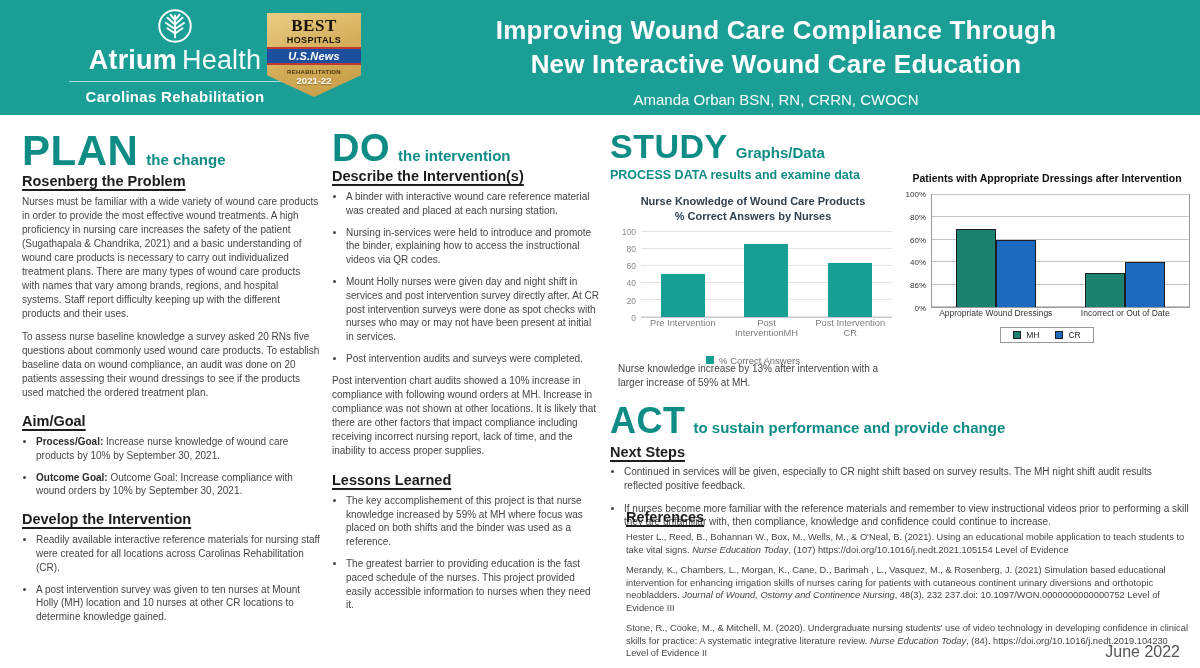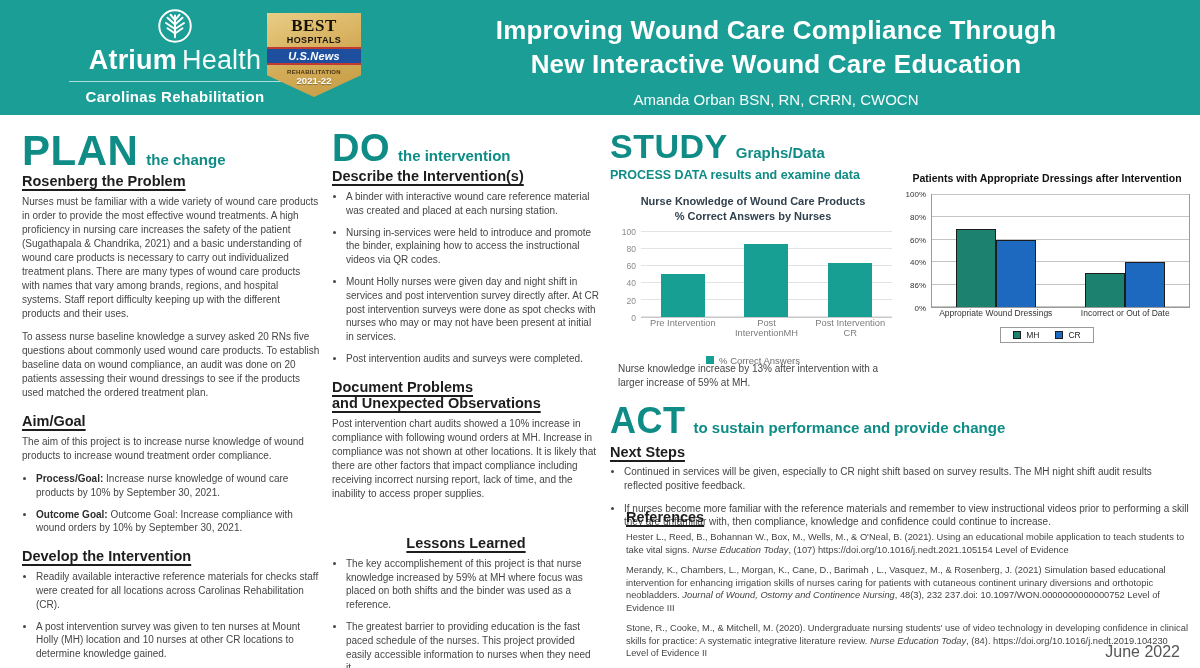--- a/index.html
+++ b/index.html
@@ -143,56 +143,51 @@
     <div class="word-row">
       <span class="bigword w-plan">PLAN</span>
       <span class="tagline">the change</span>
     </div>
 
     <div class="sec-heading tight">Rosenberg the Problem</div>
     <p class="body-text">Nurses must be familiar with a wide variety of wound care products in order to provide the most effective wound treatments. A high proficiency in nursing care increases the safety of the patient (Sugathapala &amp; Chandrika, 2021) and a basic understanding of wound care products is necessary to carry out individualized treatment plans. There are many types of wound care products with names that vary among brands, regions, and hospital systems. Staff report difficulty keeping up with the different products and their uses.</p>
     <p class="body-text">To assess nurse baseline knowledge a survey asked 20 RNs five questions about commonly used wound care products. To establish baseline data on wound compliance, an audit was done on 20 patients assessing their wound dressings to see if the products used matched the ordered treatment plan.</p>
 
     <div class="sec-heading">Aim/Goal</div>
-    <p class="body-text">The aim of this project is to increase nurse knowledge of wound products to increase wound treatment order compliance.</p>
     <ul class="blist">
       <li><b class="lead">Process/Goal:</b> <span>Increase nurse knowledge of wound care products by 10% by September 30, 2021.</span></li>
       <li><b class="lead">Outcome Goal:</b> <span>Outcome Goal: Increase compliance with wound orders by 10% by September 30, 2021.</span></li>
     </ul>
 
     <div class="sec-heading">Develop the Intervention</div>
     <ul class="blist">
-      <li>Readily available interactive reference materials for checks staff were created for all locations across Carolinas Rehabilitation (CR).</li>
+      <li>Readily available interactive reference materials for nursing staff were created for all locations across Carolinas Rehabilitation (CR).</li>
       <li>A post intervention survey was given to ten nurses at Mount Holly (MH) location and 10 nurses at other CR locations to determine knowledge gained.</li>
 
     </ul>
 
   </div>
 
   <div class="col col-do">
     <div class="word-row">
       <span class="bigword w-do">DO</span>
       <span class="tagline">the intervention</span>
     </div>
 
     <div class="sec-heading tight">Describe the Intervention(s)</div>
     <ul class="blist">
       <li>A binder with interactive wound care reference material was created and placed at each nursing station.</li>
       <li>Nursing in-services were held to introduce and promote the binder, explaining how to access the instructional videos via QR codes.</li>
       <li>Mount Holly nurses were given day and night shift in services and post intervention survey directly after. At CR post intervention surveys were done as spot checks with nurses who may or may not have been present at initial in services.</li>
       <li>Post intervention audits and surveys were completed.</li>
     </ul>
 
-    <div class="sec-heading">
-      <span class="hl2">Document Problems</span>
-      <span class="hl2">and Unexpected Observations</span>
-    </div>
     <p class="body-text">Post intervention chart audits showed a 10% increase in compliance with following wound orders at MH. Increase in compliance was not shown at other locations. It is likely that there are other factors that impact compliance including receiving incorrect nursing report, lack of time, and the inability to access proper supplies.</p>
 
-    <div class="sec-heading" style="margin-top:34px;text-align:center;">Lessons Learned</div>
+    <div class="sec-heading" style="margin-top:14px;">Lessons Learned</div>
     <ul class="blist">
       <li>The key accomplishement of this project is that nurse knowledge increased by 59% at MH where focus was placed on both shifts and the binder was used as a reference.</li>
       <li>The greatest barrier to providing education is the fast paced schedule of the nurses. This project provided easily accessible information to nurses when they need it.</li>
     </ul>
   </div>
 
   <div class="col col-study">
     <div class="word-row">
       <span class="bigword w-study">STUDY</span>
       <span class="tagline">Graphs/Data</span>

